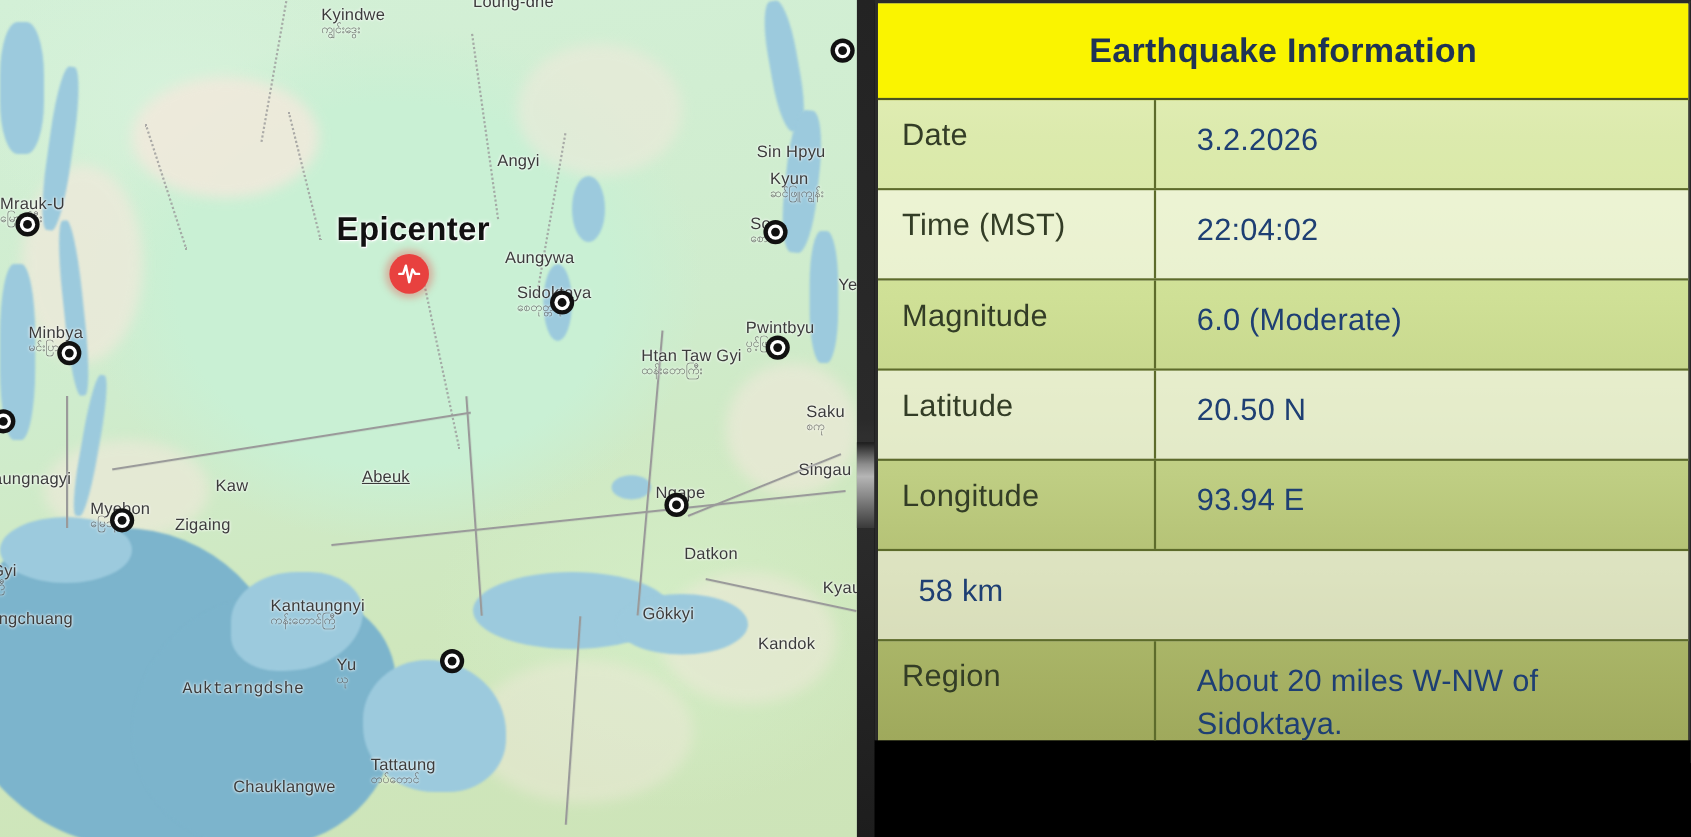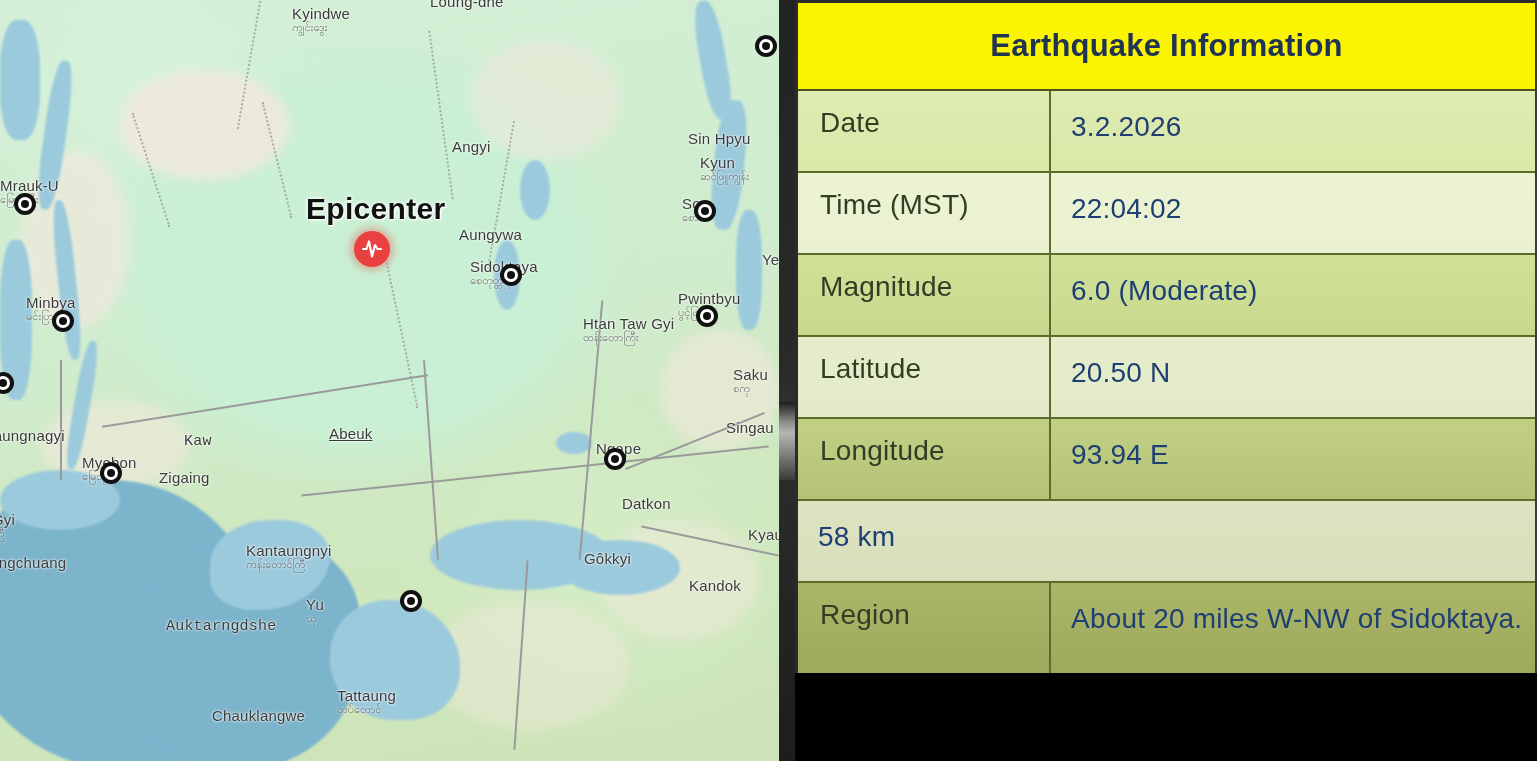--- a/index.html
+++ b/index.html
@@ -152,21 +152,21 @@
     border-right: 2px solid #5d6b2b;
     display: flex; align-items: flex-start;
     padding: 16px 0 0 22px;
     font-size: 28px;
     color: #333d26;
     letter-spacing: .2px;
   }
   .cell-value {
     flex: 1;
     display: flex; align-items: flex-start;
-    padding: 16px 0 0 20px;
+    padding: 16px 0 0 37px;
     font-size: 28px;
     color: #1e3f73;
     letter-spacing: .2px;
     line-height: 1.4;
   }
   
   .row.shade-light { background: rgba(255,255,255,.55); }
   .row.shade-mid   { background: rgba(255,255,255,.12); }
   .row.shade-none  { background: transparent; }
   .row.r-region { min-height: 200px; }
@@ -239,21 +239,21 @@
         <div class="place" style="left: 459px; top: 227px;"><span>Aungywa</span></div>
         <div class="place" style="left: 470px; top: 259px;"><span>Sidoktaya</span><span class="my">စေတုတ္တရာ</span></div>
         <div class="city-dot" style="left: 500px; top: 264px;"></div>
         <div class="place" style="left: 678px; top: 291px;"><span>Pwintbyu</span><span class="my">ပွင့်ဖြူ</span></div>
         <div class="city-dot" style="left: 696px; top: 305px;"></div>
         <div class="place" style="left: 583px; top: 316px;"><span>Htan Taw Gyi</span><span class="my">ထန်းတောကြီး</span></div>
         <div class="place" style="left: 733px; top: 367px;"><span>Saku</span><span class="my">စကု</span></div>
         <div class="place" style="left: 762px; top: 252px;"><span>Ye</span></div>
         <div class="place" style="left: 726px; top: 420px;"><span>Singau</span></div>
         <div class="place" style="left: -14px; top: 428px;"><span>Taungnagyi</span></div>
-        <div class="place" style="left: 184px; top: 434px; font-family: Liberation Mono, monospace;"><span>Kaw</span></div>
+        <div class="place" style="left: 196px; top: 434px;"><span>Kaw</span></div>
         <div class="place" style="left: 329px; top: 426px; text-decoration: underline;"><span>Abeuk</span></div>
         <div class="place" style="left: 82px; top: 455px;"><span>Myebon</span><span class="my">မြေဘုံ</span></div>
         <div class="city-dot" style="left: 100px; top: 462px;"></div>
         <div class="place" style="left: 159px; top: 470px;"><span>Zigaing</span></div>
         <div class="place" style="left: 596px; top: 441px;"><span>Ngape</span></div>
         <div class="city-dot" style="left: 604px; top: 448px;"></div>
         <div class="place" style="left: 622px; top: 496px;"><span>Datkon</span></div>
         <div class="place" style="left: 703px; top: 527px; margin-left: 45px;"><span>Kyaukkok</span></div>
         <div class="place" style="left: 584px; top: 551px;"><span>Gôkkyi</span></div>
         <div class="place" style="left: 677px; top: 578px; padding-left: 12px;"><span>Kandok</span></div>

